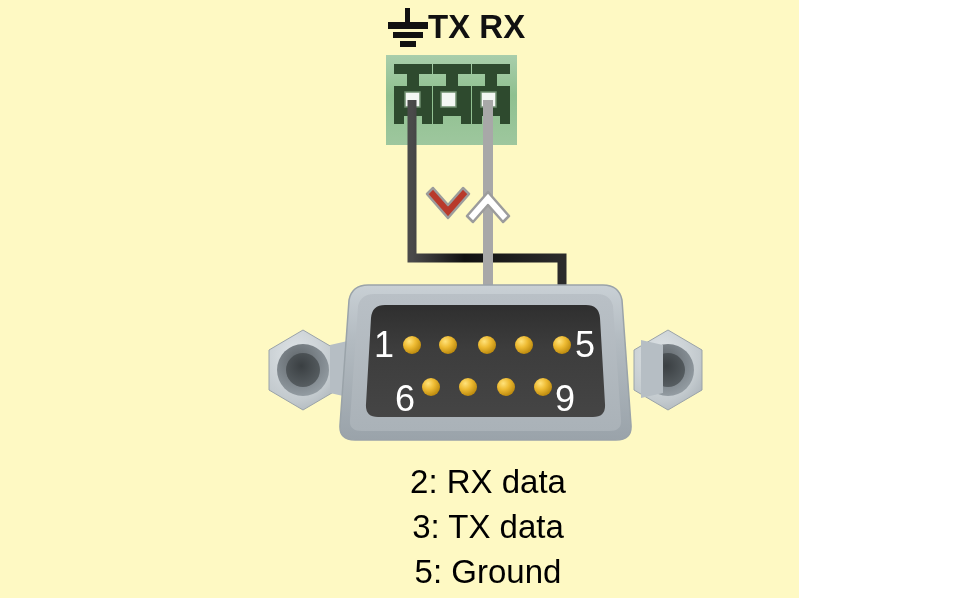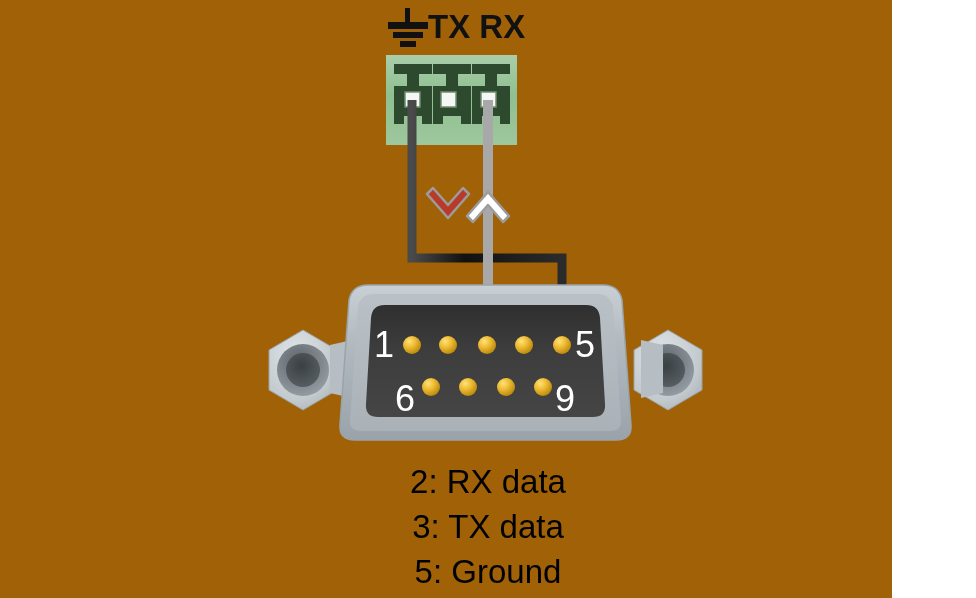--- a/index.html
+++ b/index.html
@@ -5,23 +5,23 @@
   html, body {
     margin: 0;
     padding: 0;
     background: #ffffff;
   }
   body {
     font-family: "Liberation Sans", sans-serif;
   }
   #stage {
     position: relative;
-    width: 892px;
+    width: 799px;
     height: 598px;
-    background: #a16207;
+    background: #fef9c3;
     overflow: hidden;
   }
   #diagram {
     position: absolute;
     left: 0;
     top: 0;
     width: 976px;
     height: 598px;
   }
   .legend-text {

